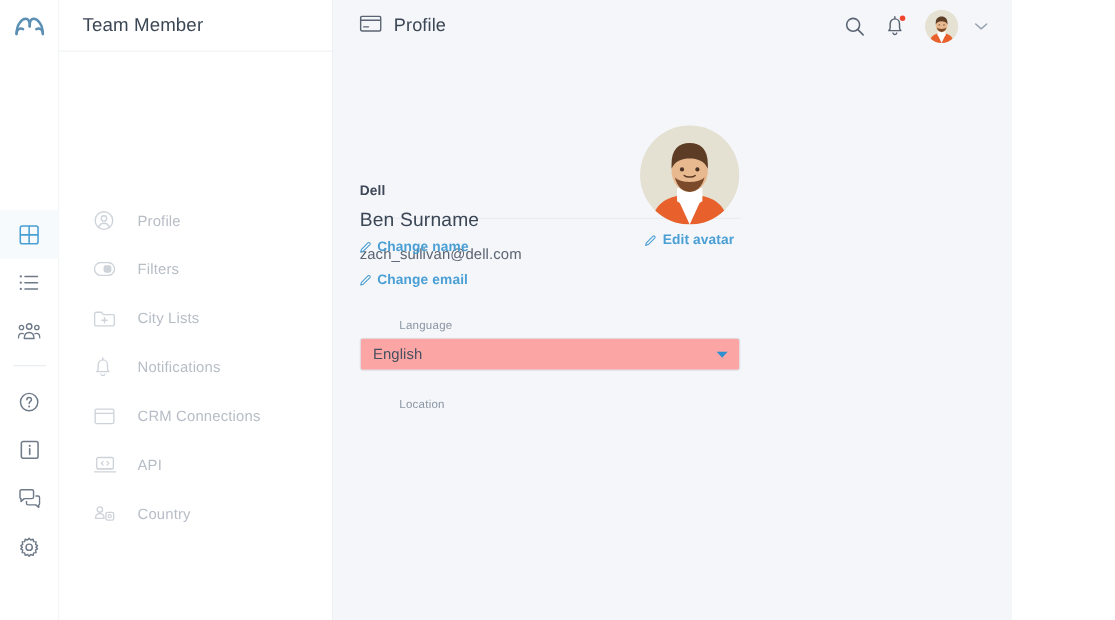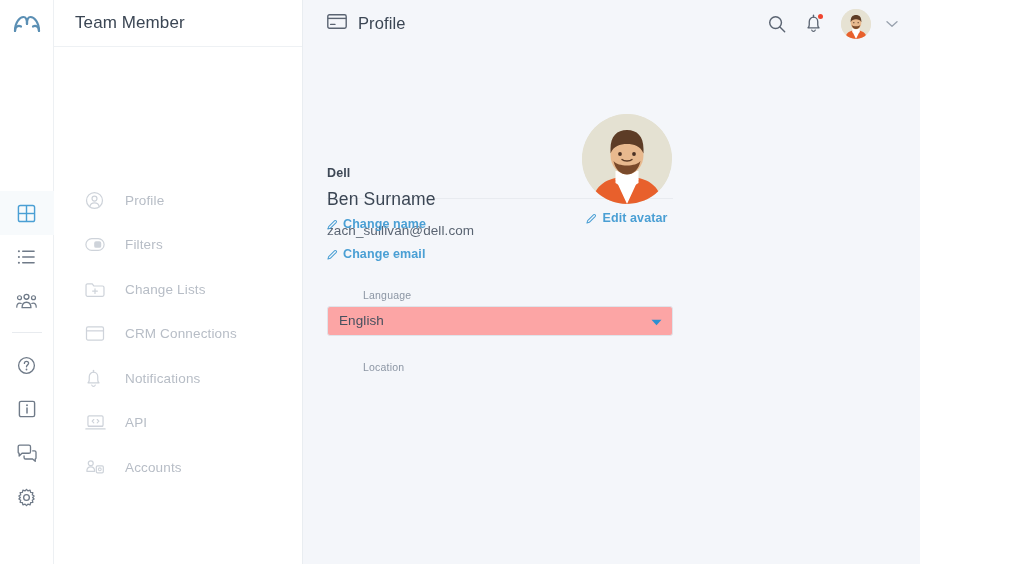--- a/index.html
+++ b/index.html
@@ -248,42 +248,42 @@
       </div>
 
       <div class="nav-item">
         <span class="nav-ico">
           <svg width="20" height="17" viewBox="0 0 21 18">
             <path d="M1 4.6 A1.6 1.6 0 0 1 2.6 3 L7.6 3 L9.4 5.3 L18.4 5.3 A1.6 1.6 0 0 1 20 6.9 L20 14.6 A1.6 1.6 0 0 1 18.4 16.2 L2.6 16.2 A1.6 1.6 0 0 1 1 14.6 Z" fill="none" stroke="#ced3da" stroke-width="1.3" stroke-linejoin="round"></path>
             <line x1="10.5" y1="8.2" x2="10.5" y2="13.2" stroke="#ced3da" stroke-width="1.3" stroke-linecap="round"></line>
             <line x1="8" y1="10.7" x2="13" y2="10.7" stroke="#ced3da" stroke-width="1.3" stroke-linecap="round"></line>
           </svg>
         </span>
-        <span class="nav-label">Change Lists</span>
-      </div>
-
-      <div class="nav-item">
-        <span class="nav-ico">
-          <svg width="20" height="17" viewBox="0 0 20 18">
-            <rect x="1" y="2" width="18" height="14" rx="1.6" fill="none" stroke="#ced3da" stroke-width="1.3"></rect>
-            <line x1="1" y1="6.2" x2="19" y2="6.2" stroke="#ced3da" stroke-width="1.3"></line>
-          </svg>
-        </span>
-        <span class="nav-label">CRM Connections</span>
+        <span class="nav-label">City Lists</span>
       </div>
 
       <div class="nav-item">
         <span class="nav-ico">
           <svg width="17" height="19" viewBox="0 0 18 20">
             <path d="M3.2 14.6 C3.2 14.6 4.5 13.6 4.5 11.3 L4.5 8.2 C4.5 5.4 6.5 3.3 9 3.3 C11.5 3.3 13.5 5.4 13.5 8.2 L13.5 11.3 C13.5 13.6 14.8 14.6 14.8 14.6 Z" fill="none" stroke="#ced3da" stroke-width="1.3" stroke-linejoin="round"></path>
             <path d="M7.2 17 C7.5 17.9 8.2 18.4 9 18.4 C9.8 18.4 10.5 17.9 10.8 17" fill="none" stroke="#ced3da" stroke-width="1.3" stroke-linecap="round"></path>
             <line x1="9" y1="1.3" x2="9" y2="3.2" stroke="#ced3da" stroke-width="1.3" stroke-linecap="round"></line>
           </svg>
         </span>
         <span class="nav-label">Notifications</span>
+      </div>
+
+      <div class="nav-item">
+        <span class="nav-ico">
+          <svg width="20" height="17" viewBox="0 0 20 18">
+            <rect x="1" y="2" width="18" height="14" rx="1.6" fill="none" stroke="#ced3da" stroke-width="1.3"></rect>
+            <line x1="1" y1="6.2" x2="19" y2="6.2" stroke="#ced3da" stroke-width="1.3"></line>
+          </svg>
+        </span>
+        <span class="nav-label">CRM Connections</span>
       </div>
 
       <div class="nav-item">
         <span class="nav-ico">
           <svg width="21" height="17" viewBox="0 0 22 18">
             <rect x="3" y="2" width="16" height="11" rx="1.4" fill="none" stroke="#ced3da" stroke-width="1.3"></rect>
             <path d="M0.8 15.8 L21.2 15.8" stroke="#ced3da" stroke-width="1.3" stroke-linecap="round"></path>
             <path d="M3 13 L19 13" stroke="#ced3da" stroke-width="1.3"></path>
             <path d="M9.2 5.8 L7.4 7.6 L9.2 9.4" fill="none" stroke="#ced3da" stroke-width="1.2" stroke-linecap="round" stroke-linejoin="round"></path>
             <path d="M12.8 5.8 L14.6 7.6 L12.8 9.4" fill="none" stroke="#ced3da" stroke-width="1.2" stroke-linecap="round" stroke-linejoin="round"></path>
@@ -294,21 +294,21 @@
 
       <div class="nav-item">
         <span class="nav-ico">
           <svg width="20" height="17" viewBox="0 0 20 18">
             <circle cx="5.5" cy="4.5" r="2.6" fill="none" stroke="#ced3da" stroke-width="1.3"></circle>
             <path d="M1.4 13 C1.4 9.9 3.2 8.4 5.5 8.4 C7.8 8.4 9.6 9.9 9.6 13 Z" fill="none" stroke="#ced3da" stroke-width="1.3" stroke-linejoin="round"></path>
             <rect x="11.4" y="7.2" width="7.4" height="7.4" rx="1.3" fill="none" stroke="#ced3da" stroke-width="1.3"></rect>
             <circle cx="15.1" cy="10.9" r="1.5" fill="none" stroke="#ced3da" stroke-width="1.1"></circle>
           </svg>
         </span>
-        <span class="nav-label">Accounts</span>
+        <span class="nav-label">Country</span>
       </div>
 
     </div>
   </div>
 
   <div class="main">
 
     <div class="topbar">
       <div class="topbar-title-wrap">
         <span>

